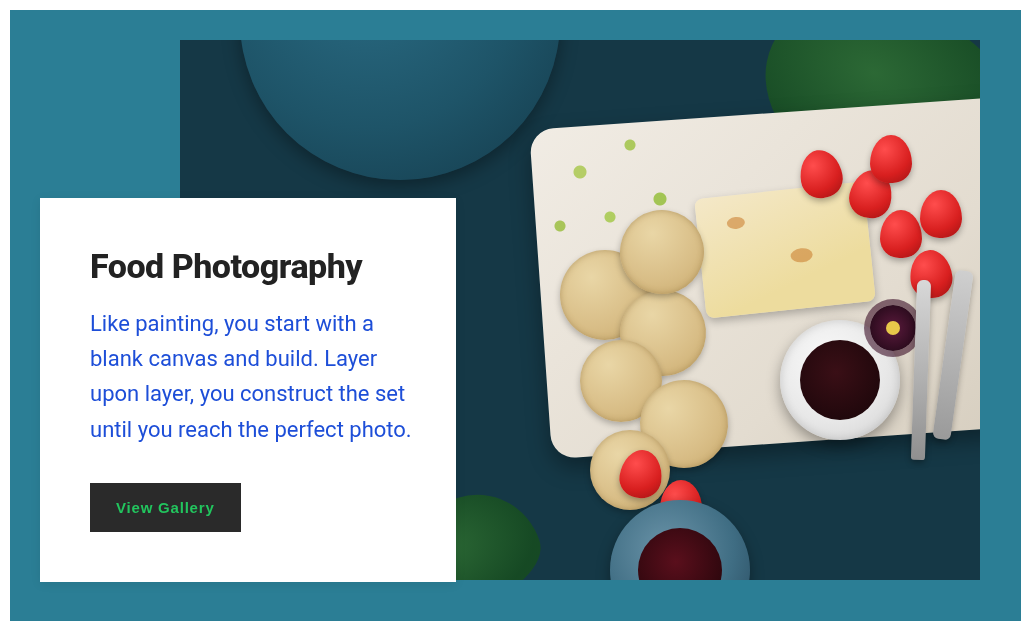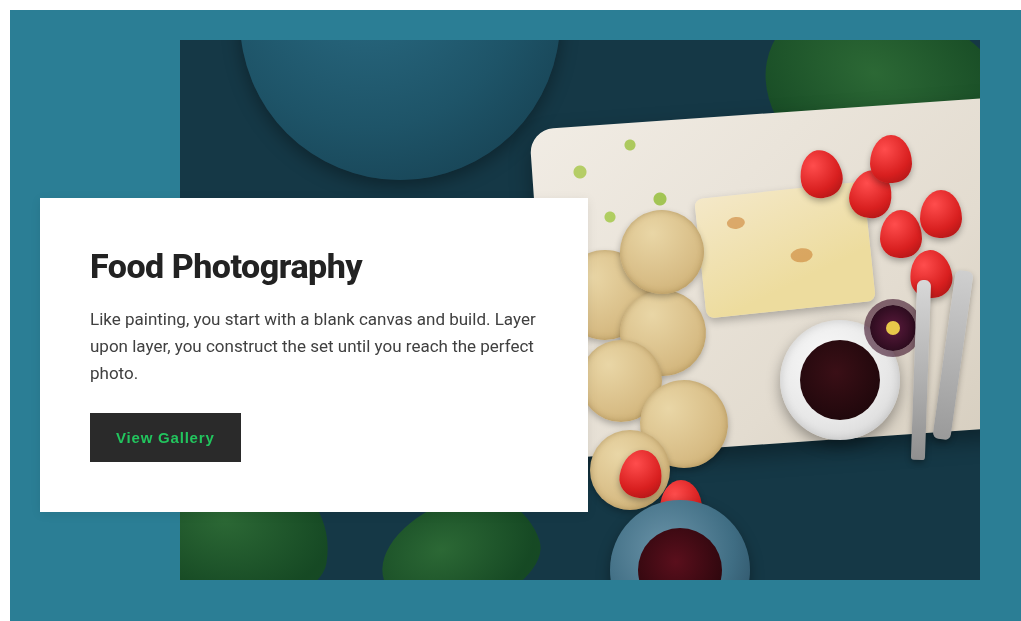--- a/index.html
+++ b/index.html
@@ -181,37 +181,37 @@
       background: linear-gradient(180deg,#d8d8d8 0%, #8f8f8f 100%);
       border-radius:6px 6px 3px 3px;
       transform: rotate(2deg);
       box-shadow: 0 3px 6px rgba(0,0,0,0.3);
     }
 
     .card {
       position: absolute;
       top: 188px;
       left: 30px;
-      width: 548px;
+      width: 416px;
       background: #ffffff;
       padding: 48px 34px 50px 50px;
       box-shadow: 0 2px 10px rgba(0,0,0,0.08);
     }
     .card h1 {
       font-size: 34px;
       font-weight: 800;
       color: #222;
       margin-bottom: 20px;
       letter-spacing: -0.5px;
     }
     .card p {
-      font-size: 17px;
+      font-size: 22px;
       line-height: 1.6;
-      color: #404040;
-      margin-bottom: 25px;
+      color: #1d4ed8;
+      margin-bottom: 36px;
     }
     .card .btn {
       display: inline-block;
       background: #2a2a2a;
       color: #22c55e;
       font-size: 15px;
       font-weight: 700;
       letter-spacing: 0.8px;
       padding: 16px 26px;
       border: none;

